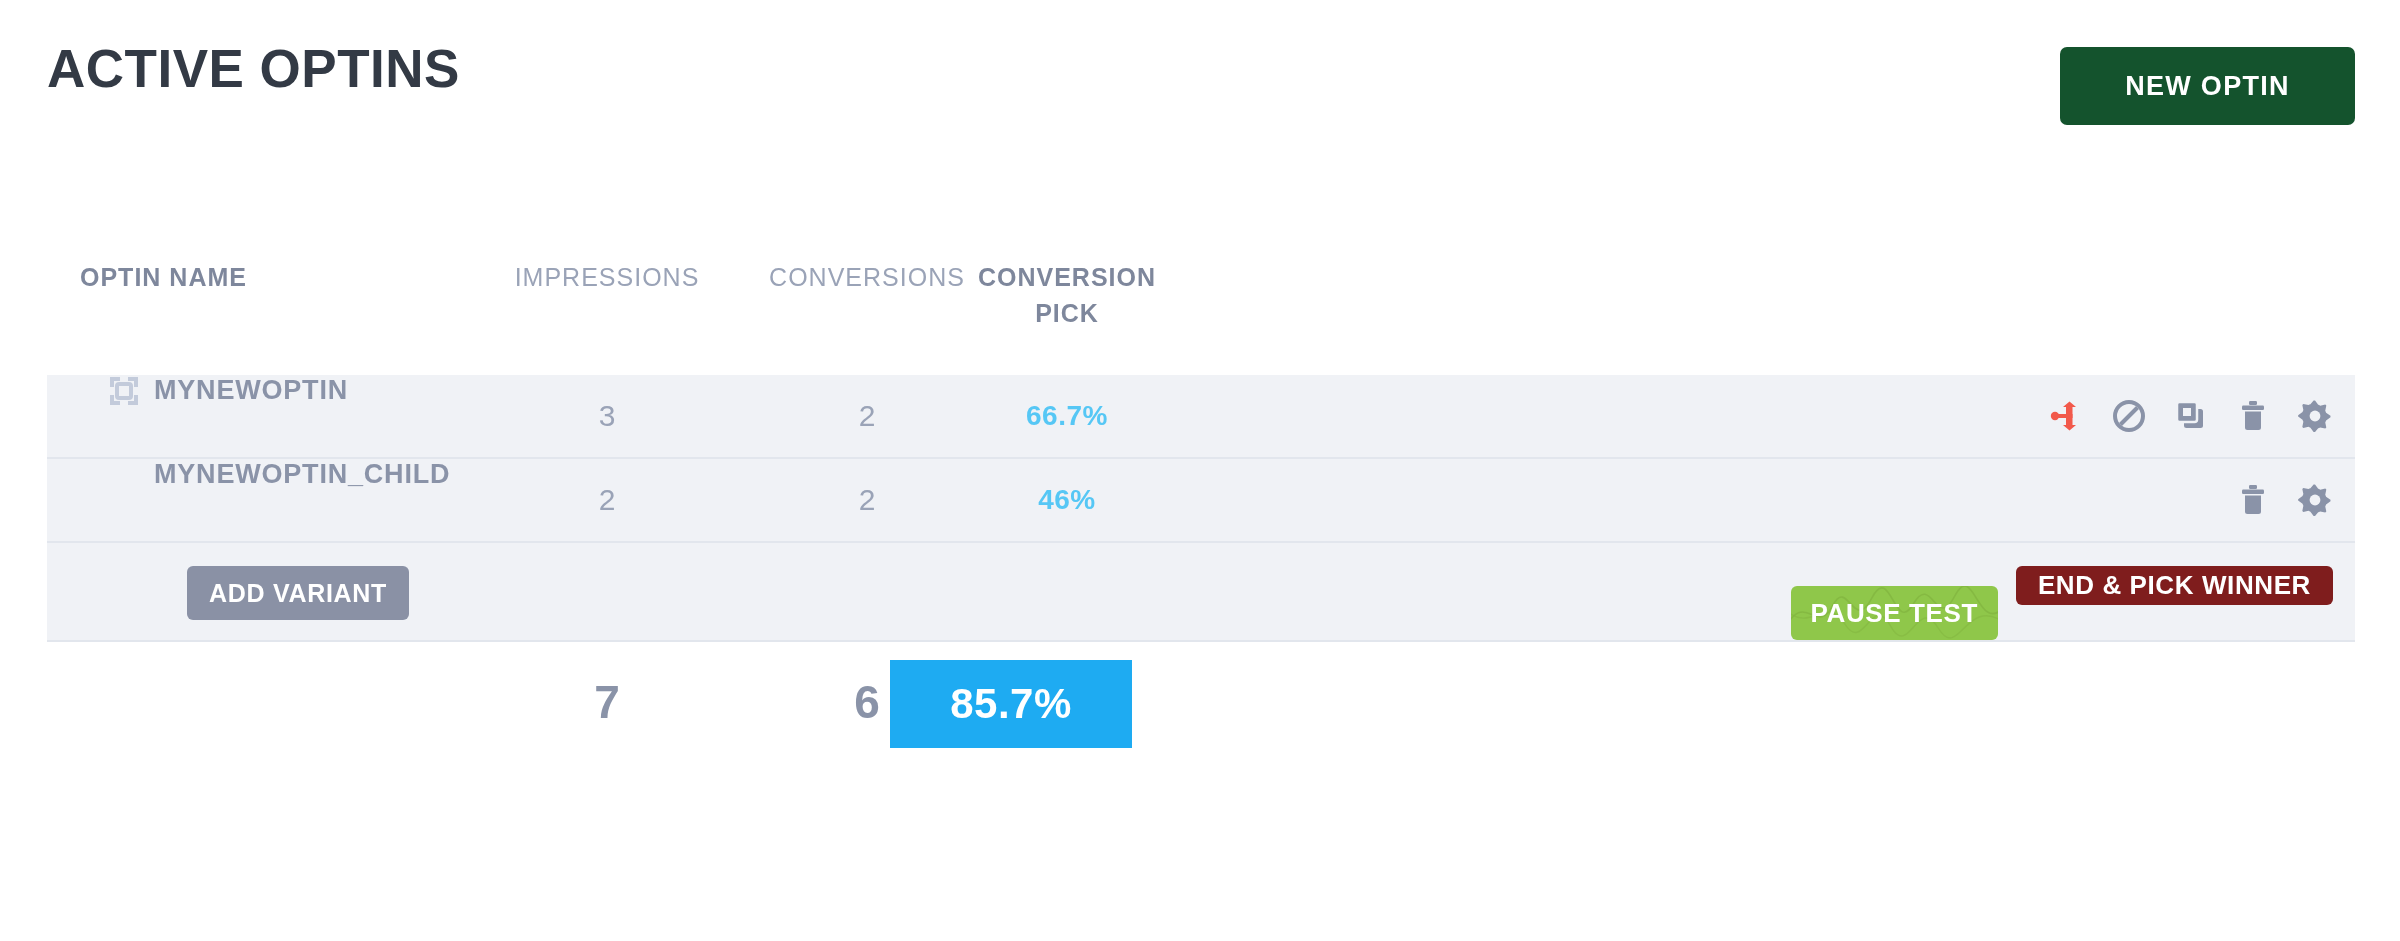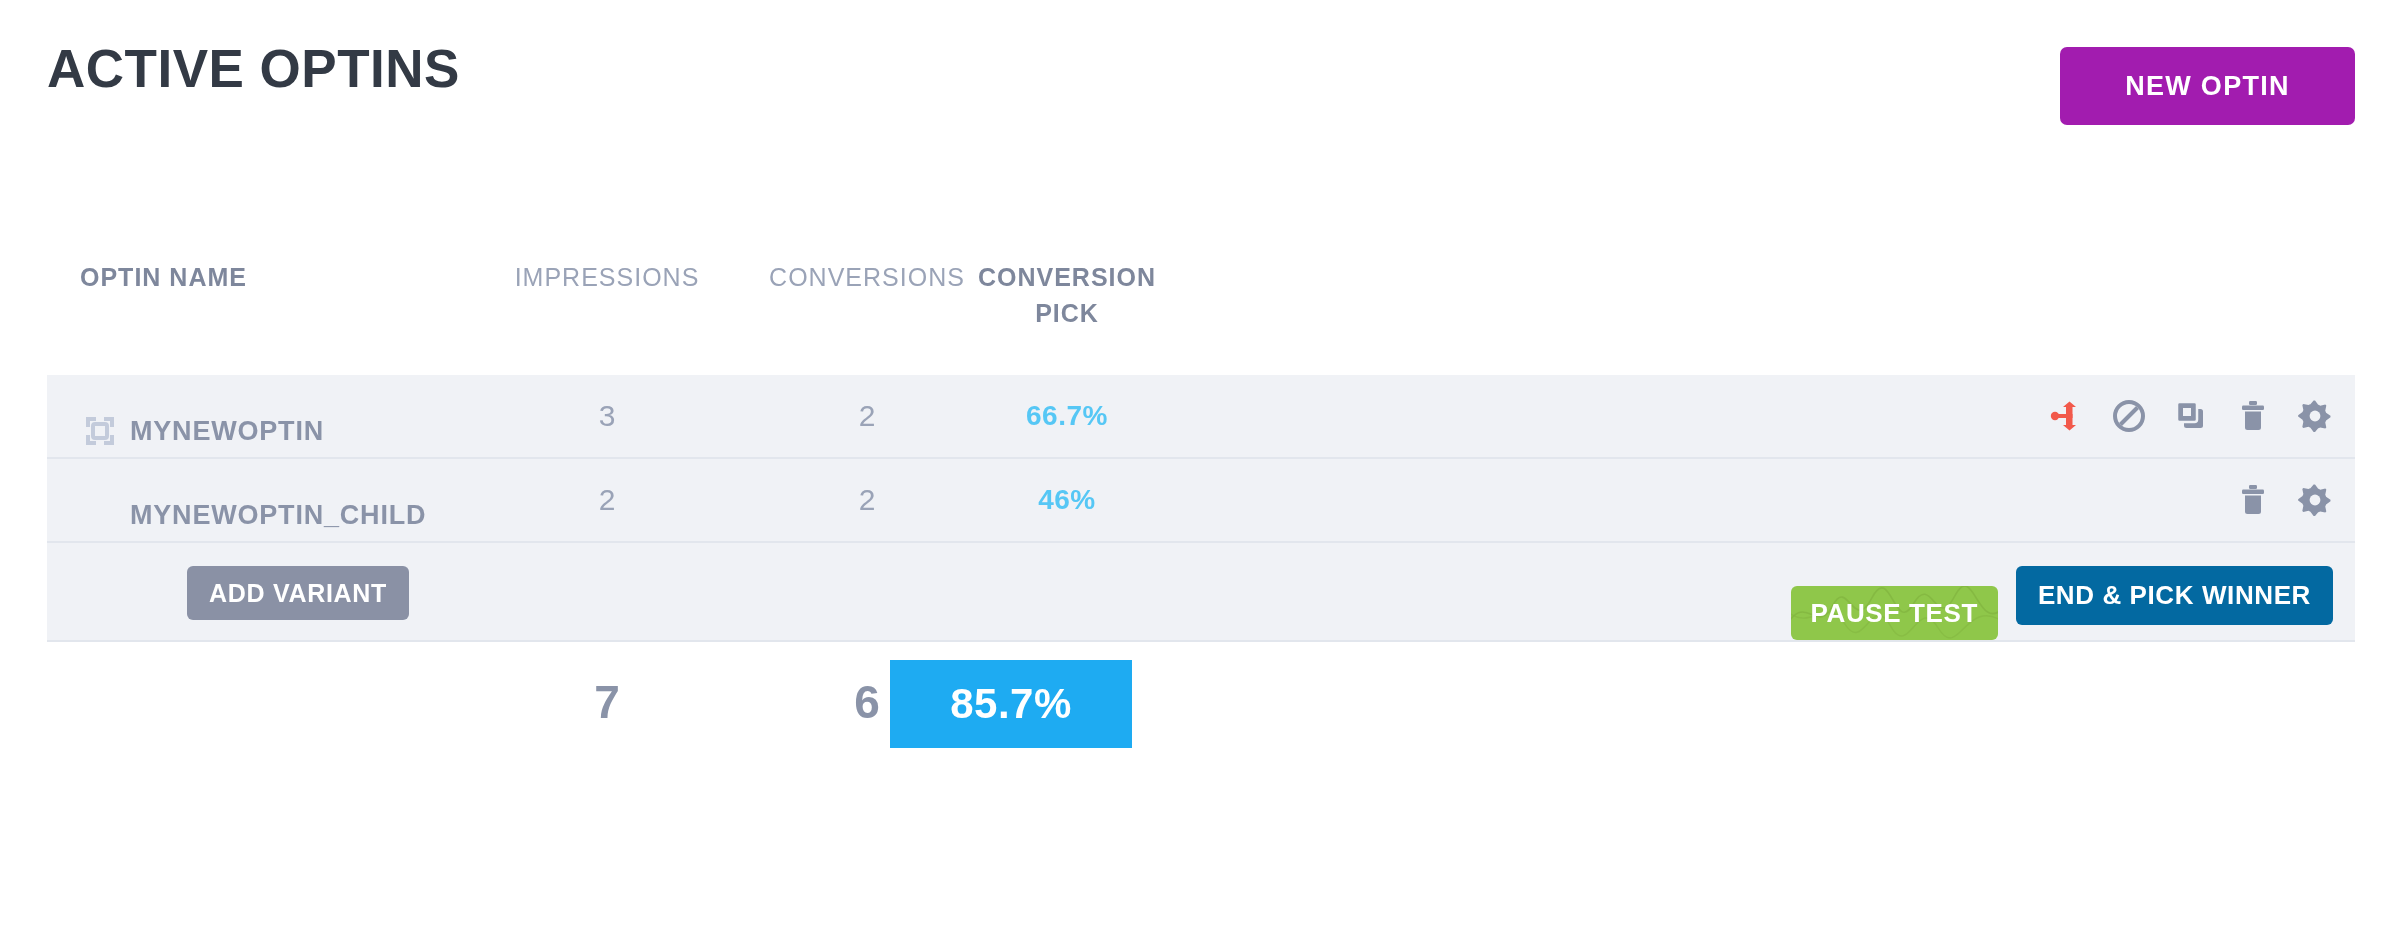--- a/index.html
+++ b/index.html
@@ -40,21 +40,21 @@
     color: #333a45;
     line-height: 1;
     white-space: nowrap;
   }
   .new-optin-button {
     position: absolute;
     left: 2060px;
     top: 47px;
     width: 295px;
     height: 78px;
-    background: #a21caf;
+    background: #14532d;
     border: none;
     border-radius: 7px;
     color: #ffffff;
     font-family: "Liberation Sans", sans-serif;
     font-size: 27px;
     font-weight: bold;
     letter-spacing: 1.3px;
     cursor: pointer;
     padding: 0;
   }
@@ -117,22 +117,22 @@
     border-bottom: 2px solid #e2e6ed;
     background: #f0f2f6;
   }
 
   .cell-name {
     position: absolute;
     left: 0;
     top: 0;
     height: 72px;
     display: flex;
-    align-items: flex-end;
-    padding-left: 37px;
+    align-items: flex-start;
+    padding-left: 61px;
   }
   .drag-icon {
     width: 32px;
     height: 32px;
     margin-right: 14px;
     flex: 0 0 auto;
     display: block;
   }
   .drag-spacer {
     width: 46px;
@@ -253,23 +253,23 @@
     width: 100%;
     height: 100%;
     pointer-events: none;
     opacity: 0.35;
   }
   .pause-label {
     position: relative;
     z-index: 2;
   }
   .end-pick-button {
-    height: 59px;
+    height: 39px;
     padding: 0 22px;
-    background: #0369a1;
+    background: #7f1d1d;
     border: none;
     border-radius: 6px;
     color: #ffffff;
     font-family: "Liberation Sans", sans-serif;
     font-size: 26px;
     font-weight: bold;
     letter-spacing: 0.6px;
     cursor: pointer;
   }
 

